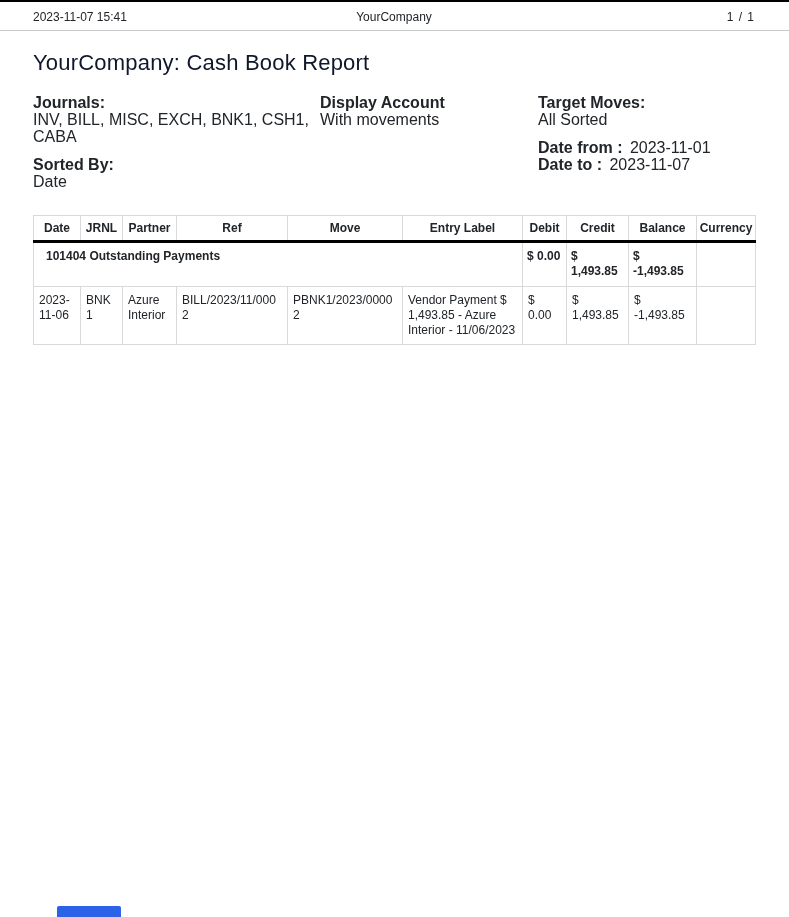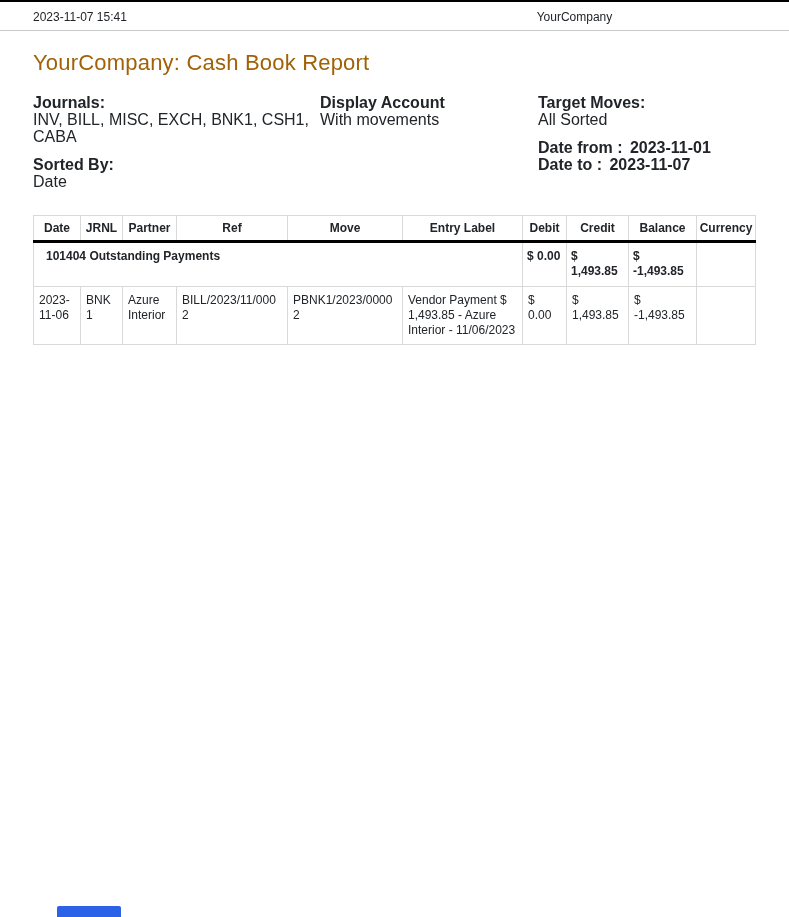--- a/index.html
+++ b/index.html
@@ -27,37 +27,37 @@
   .report-header .left  { flex: 1; text-align: left; }
   .report-header .mid   { flex: 1; text-align: center; margin-top: 36px; }
   .report-header .right { flex: 1; text-align: right; letter-spacing: 1px; }
 
   
   .content { padding: 0 34px 0 33px; }
 
   h1.report-title {
     font-size: 22px;
     font-weight: 400;
-    color: #a16207;
+    color: #0f172a;
     margin-top: 19px;
     margin-bottom: 18px;
     letter-spacing: 0.2px;
   }
 
   .filters {
     display: grid;
     grid-template-columns: 287px 218px 1fr;
     font-size: 16px;
     line-height: 17px;
     margin-bottom: 14px;
   }
   .filters .flabel { font-weight: 700; }
   .filters .fblock { margin-bottom: 11px; }
   .filters .inline-line .flabel { display: inline; }
-  .filters .inline-line .fvalue { display: inline; margin-left: 3px; font-weight: bold; }
+  .filters .inline-line .fvalue { display: inline; margin-left: 3px; }
 
   
   table.cashbook {
     width: 722px;
     border-collapse: collapse;
     table-layout: fixed;
     font-size: 12px;
     color: #212529;
   }
   table.cashbook col.c-date     { width: 47px; }
@@ -104,20 +104,21 @@
   }
 </style>
 </head>
 <body>
 
 <div class="page">
 
   <div class="report-header">
     <span class="left">2023-11-07 15:41</span>
     <span class="mid">YourCompany</span>
+    <span class="right">1 / 1</span>
   </div>
 
   <div class="content">
 
     <h1 class="report-title">YourCompany: Cash Book Report</h1>
 
     <div class="filters">
 
       <div>
         <div class="fblock">

